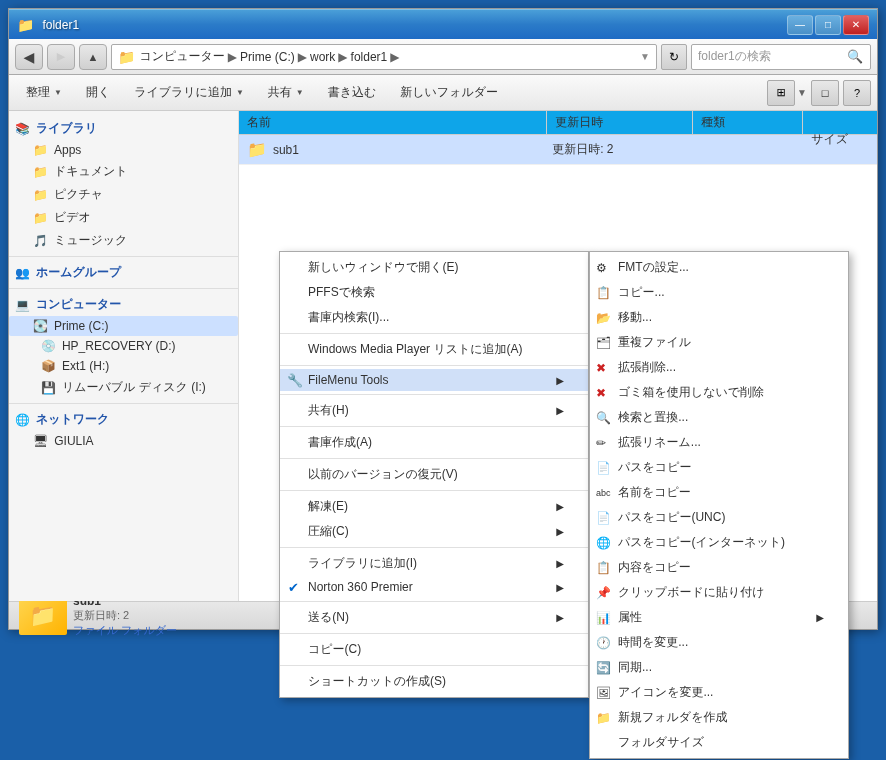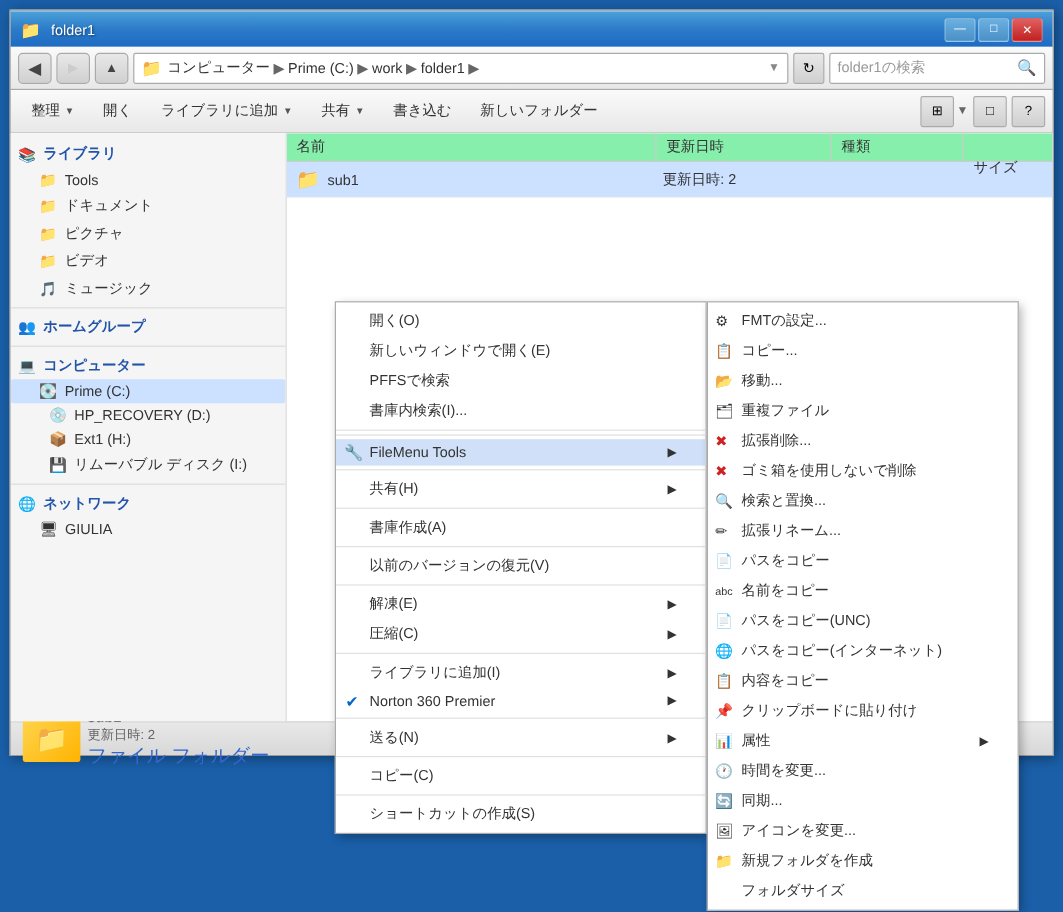--- a/index.html
+++ b/index.html
@@ -187,21 +187,21 @@
     .sidebar-divider { height: 1px; background: #ddd; margin: 4px 0; }
 
     
     .file-list {
       flex: 1;
       overflow: auto;
       position: relative;
     }
     .file-list-header {
       display: flex;
-      background: #86efac;
+      background: #0ea5e9;
       border-bottom: 1px solid #ccc;
       height: 24px;
       position: sticky;
       top: 0;
     }
     .col-header {
       display: flex;
       align-items: center;
       padding: 0 8px;
       font-size: 12px;
@@ -406,21 +406,21 @@
     <div class="content-area" style="position:relative;">
 
       <div class="sidebar">
 
         <div class="sidebar-header">
           <span>📚</span>
           <span>ライブラリ</span>
         </div>
         <div class="sidebar-item">
           <span>📁</span>
-          <span>Tools</span>
+          <span>Apps</span>
         </div>
         <div class="sidebar-item">
           <span>📁</span>
           <span>ドキュメント</span>
         </div>
         <div class="sidebar-item">
           <span>📁</span>
           <span>ピクチャ</span>
         </div>
         <div class="sidebar-item">
@@ -489,25 +489,25 @@
           <div class="file-cell date">更新日時: 2</div>
           <div class="file-cell type"></div>
           <div class="file-cell size"></div>
         </div>
       </div>
 
       <div class="context-overlay">
 
         <div class="ctx-menu" style="left: 270px; top: 140px; width: 310px; z-index: 100;">
 
-          <div class="ctx-item">開く(O)</div>
           <div class="ctx-item">新しいウィンドウで開く(E)</div>
           <div class="ctx-item">PFFSで検索</div>
           <div class="ctx-item">書庫内検索(I)...</div>
           <div class="ctx-separator"></div>
+          <div class="ctx-item">Windows Media Player リストに追加(A)</div>
           <div class="ctx-separator"></div>
           <div class="ctx-item filemenu-row" style="background:#d0e0f8;">
             <span class="ctx-item-icon" style="color:#3366cc;">🔧</span>
             FileMenu Tools
             <span class="submenu-arrow">▶</span>
           </div>
           <div class="ctx-separator"></div>
           <div class="ctx-item">
             共有(H)
             <span class="submenu-arrow">▶</span>
@@ -637,19 +637,19 @@
     </div>
 
     <div class="status-bar">
       <div class="status-item-info">
         <div class="folder-thumb">
           <span style="font-size:22px;">📁</span>
         </div>
         <div>
           <div style="font-weight:bold;">sub1</div>
           <div style="color:#666; font-size:11px;">更新日時: 2</div>
-          <div style="color:#3366cc; font-size:16px;">ファイル フォルダー</div>
+          <div style="color:#3366cc; font-size:11px;">ファイル フォルダー</div>
         </div>
       </div>
     </div>
 
   </div>
 </div>
 
 </body></html>

